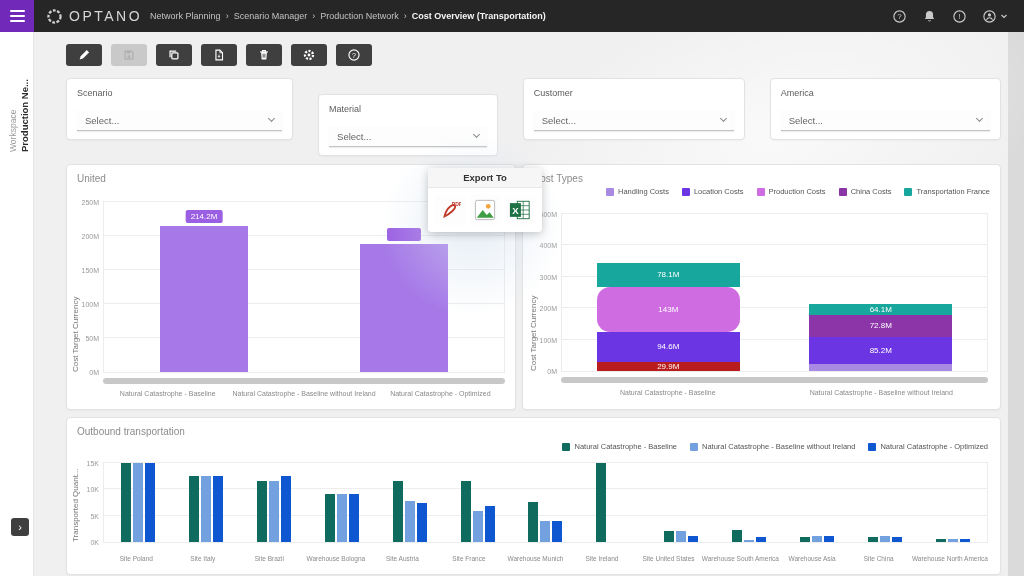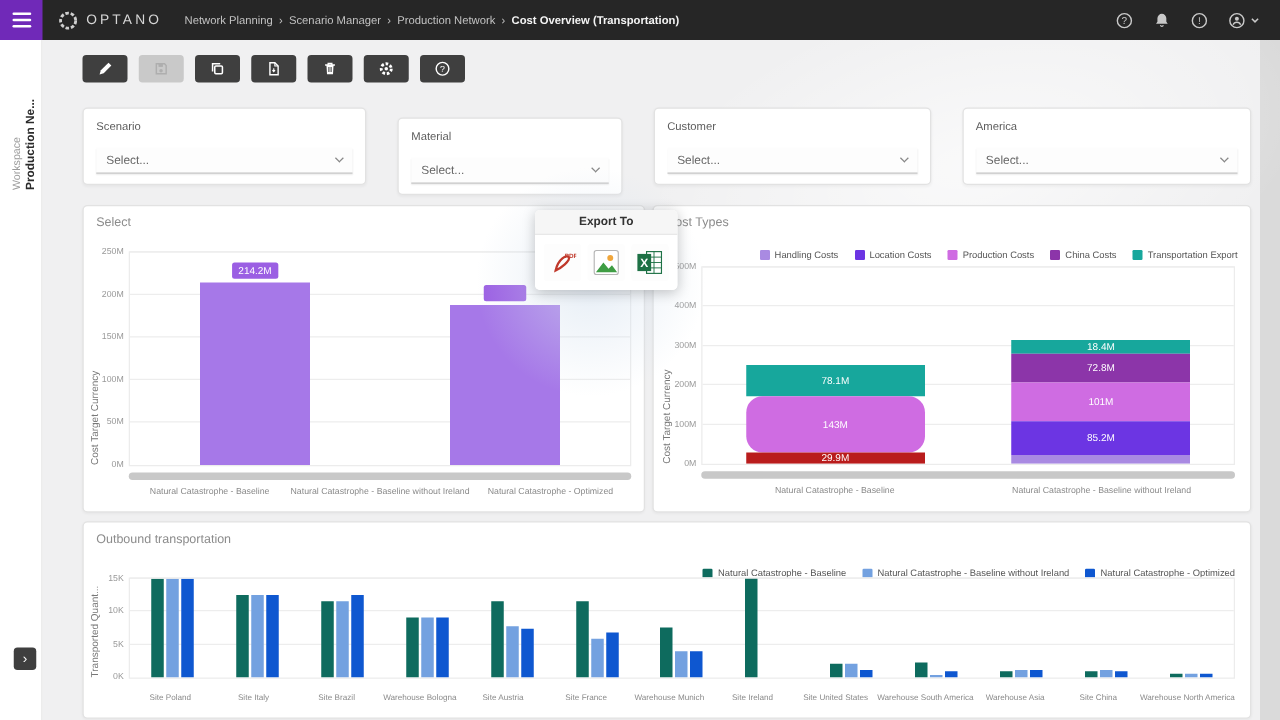--- a/index.html
+++ b/index.html
@@ -4,22 +4,22 @@
 <style>
   * { margin:0; padding:0; box-sizing:border-box; }
   html,body { width:1024px; height:576px; font-family:"Liberation Sans","DejaVu Sans",sans-serif; background:#f0f0f1; overflow:hidden; }
   .app { position:relative; width:1024px; height:576px; }
 
   
   .topbar { position:absolute; left:0; top:0; width:1024px; height:32px; background:#262626; display:flex; align-items:center; z-index:20; }
   .hamburger { width:34px; height:32px; background:#7029b8; display:flex; flex-direction:column; justify-content:center; align-items:center; gap:3px; cursor:pointer; flex:0 0 34px; }
   .hamburger i { display:block; width:15px; height:2px; background:#fff; border-radius:1px; }
   .logo { display:flex; align-items:center; gap:6px; margin-left:12px; }
-  .logo-text { color:#d6d6d6; font-size:11px; letter-spacing:2.5px; }
-  .breadcrumb { margin-left:18px; font-size:9px; color:#c2c2c2; display:flex; align-items:center; gap:5px; }
+  .logo-text { color:#d6d6d6; font-size:14px; letter-spacing:2.5px; }
+  .breadcrumb { margin-left:8px; font-size:9px; color:#c2c2c2; display:flex; align-items:center; gap:5px; }
   .bc-item.last { color:#f4f4f4; font-weight:bold; }
   .topbar-right { margin-left:auto; margin-right:16px; display:flex; align-items:center; gap:15px; }
   .tb-icon { display:flex; align-items:center; cursor:pointer; }
 
   
   .sidebar { position:absolute; left:0; top:32px; width:34px; height:544px; background:#ffffff; border-right:1px solid #e6e6e6; z-index:10; }
   .vlab { position:absolute; transform-origin:0 0; transform:rotate(-90deg); white-space:nowrap; }
   .vlab.ws { left:8px; top:120px; font-size:8.5px; color:#9a9a9a; }
   .vlab.pn { left:19px; top:120px; font-size:9.5px; font-weight:bold; color:#2b2b2b; }
   .expand-btn { position:absolute; left:11px; top:486px; width:18px; height:18px; background:#3f3f3f; border-radius:3px; color:#fff; font-size:11px; display:flex; align-items:center; justify-content:center; cursor:pointer; }
@@ -31,21 +31,21 @@
   .main { position:absolute; left:34px; top:32px; width:974px; height:544px; padding:12px 7px 0 32px; }
   .main::before { content:''; position:absolute; top:-60px; right:-80px; width:620px; height:320px;
     background:radial-gradient(ellipse at center, rgba(255,255,255,.65), transparent 62%); transform:rotate(-14deg); pointer-events:none; }
 
   
   .toolbar { display:flex; gap:9px; height:22px; position:relative; }
   .tbtn { width:36px; height:22px; background:#3f3f3f; border-radius:3px; display:flex; align-items:center; justify-content:center; cursor:pointer; }
   .tbtn.disabled { background:#c9c9c9; cursor:default; }
 
   
-  .filters { display:flex; gap:25px; margin-top:12px; position:relative;align-items:center; }
+  .filters { display:flex; gap:25px; margin-top:12px; position:relative; }
   .fcard { background:#fff; border:1px solid #e2e2e2; border-radius:4px; height:62px; padding:9px 10px; box-shadow:0 1px 2px rgba(0,0,0,.04); position:relative; }
   .fcard:nth-child(1){flex:242;} .fcard:nth-child(2){flex:186;margin-top:16px;} .fcard:nth-child(3){flex:236;} .fcard:nth-child(4){flex:247;}
   .flabel { font-size:9px; color:#5c5c5c; }
   .fselect { position:absolute; left:10px; right:10px; bottom:8px; height:21px; background:#fdfdfd; border-bottom:1px solid #c4c4c4; box-shadow:0 1px 1px rgba(0,0,0,.07); display:flex; align-items:center; justify-content:space-between; padding:0 8px; cursor:pointer; }
   .fvalue { font-size:9.5px; color:#666; }
   .chev { width:5px; height:5px; border-right:1.2px solid #888; border-bottom:1.2px solid #888; transform:rotate(45deg); margin-top:-3px; }
 
   
   .charts-row { display:flex; gap:6px; margin-top:8px; position:relative; }
   .card { background:#fff; border:1px solid #e2e2e2; border-radius:4px; box-shadow:0 1px 2px rgba(0,0,0,.04); position:relative; }
@@ -82,21 +82,21 @@
   
   .sgroup { width:48%; height:100%; display:flex; justify-content:center; align-items:flex-end; }
   .scol { width:70%; height:100%; display:flex; flex-direction:column-reverse; justify-content:flex-start; }
   .seg { display:flex; align-items:center; justify-content:center; color:#fff; font-size:8px; overflow:hidden; }
 
   
   .ggroup { flex:1; height:100%; display:flex; align-items:flex-end; justify-content:center; gap:2px; }
   .gbar { width:10px; }
 
   
-  .legend { position:absolute; display:flex; gap:13px; align-items:flex-end; font-size:7.5px; color:#555;margin-top:12px; }
+  .legend { position:absolute; display:flex; gap:13px; align-items:flex-end; font-size:7.5px; color:#555; }
   #cost-legend { top:22px; right:10px; }
   #outbound-legend { top:24px; right:12px; }
   .litem { display:flex; align-items:center; cursor:pointer; }
   .lsw { width:8px; height:8px; border-radius:1px; margin-right:4px; }
 
   
   .halo { position:absolute; left:380px; top:133px; width:185px; height:185px; border-radius:50%;
     background:radial-gradient(circle, rgba(211,224,238,.55), rgba(211,224,238,0) 70%); z-index:5; pointer-events:none; }
   .popup { position:absolute; left:428px; top:168px; width:114px; background:#fff; border-radius:4px; overflow:hidden;
     box-shadow:0 2px 10px rgba(0,0,0,.22); z-index:10; }
@@ -248,21 +248,21 @@
         <div class="flabel">America</div>
         <div class="fselect">
           <span class="fvalue">Select...</span>
           <span class="chev"></span>
         </div>
       </div>
     </section>
 
     <section class="charts-row">
       <div class="card profit-card">
-        <span class="ctitle">Select</span>
+        <span class="ctitle">United</span>
         <div class="card-icons">
           <span>
             <svg width="13" height="13" viewBox="0 0 16 16">
                 <path d="M5.5 6H3.5v8.5h9V6h-2" fill="none" stroke="#666" stroke-width="1.2"></path>
                 <path d="M8 1.5v8M5.5 3.8L8 1.3l2.5 2.5" fill="none" stroke="#666" stroke-width="1.2"></path>
               </svg>
           </span>
           <span>
             <svg width="13" height="13" viewBox="0 0 16 16">
                 <path d="M2 5.5V2h3.5M10.5 2H14v3.5M14 10.5V14h-3.5M5.5 14H2v-3.5" fill="none" stroke="#666" stroke-width="1.3"></path>
@@ -315,51 +315,51 @@
             <div class="litem">
               <div class="lsw" style="background: rgb(207, 108, 226);"></div>
               <div class="llab">Production Costs</div>
             </div>
             <div class="litem">
               <div class="lsw" style="background: rgb(140, 53, 169);"></div>
               <div class="llab">China Costs</div>
             </div>
             <div class="litem">
               <div class="lsw" style="background: rgb(23, 167, 156);"></div>
-              <div class="llab">Transportation Export</div>
+              <div class="llab">Transportation France</div>
             </div>
           </div>
         <div class="plot" id="cost-plot">
           <span class="ylab">Cost Target Currency</span>
         <div class="ytick" style="bottom: 0%;">0M</div>
             <div class="gridline" style="bottom: 20%;"></div>
             <div class="ytick" style="bottom: 20%;">100M</div>
             <div class="gridline" style="bottom: 40%;"></div>
             <div class="ytick" style="bottom: 40%;">200M</div>
             <div class="gridline" style="bottom: 60%;"></div>
             <div class="ytick" style="bottom: 60%;">300M</div>
             <div class="gridline" style="bottom: 80%;"></div>
             <div class="ytick" style="bottom: 80%;">400M</div>
             <div class="gridline" style="bottom: 100%;"></div>
             <div class="ytick" style="bottom: 100%;">500M</div>
             <div class="bars">
               <div class="sgroup">
                 <div class="scol">
                   <div class="seg" style="height: 5.98%; background: #b91c1c;">29.9M</div>
+                  <div class="seg" style="height: 18.92%; background: rgb(108, 53, 227);">94.6M</div>
                   <div class="seg" style="height: 28.6%; background: rgb(207, 108, 226); border-radius: 13px;">143M</div>
                   <div class="seg" style="height: 15.62%; background: rgb(23, 167, 156);">78.1M</div>
                 </div>
               </div>
               <div class="sgroup">
                 <div class="scol">
                   <div class="seg" style="height: 4.4%; background: rgb(169, 138, 226);"></div>
                   <div class="seg" style="height: 17.04%; background: rgb(108, 53, 227);">85.2M</div>
-                  <div class="seg" style="height: 20.2%; background: rgb(207, 108, 226);">101M</div>
                   <div class="seg" style="height: 14.56%; background: rgb(140, 53, 169);">72.8M</div>
-                  <div class="seg" style="height: 6.82%; background: rgb(23, 167, 156);">18.4M</div>
+                  <div class="seg" style="height: 6.82%; background: rgb(23, 167, 156);">64.1M</div>
                 </div>
               </div>
             </div>
           </div>
         <div class="sbar" id="cost-sbar"></div>
         <div class="xlabels" id="cost-x">
             <div class="xlab">Natural Catastrophe - Baseline</div>
             <div class="xlab">Natural Catastrophe - Baseline without Ireland</div>
           </div>
       </div>

